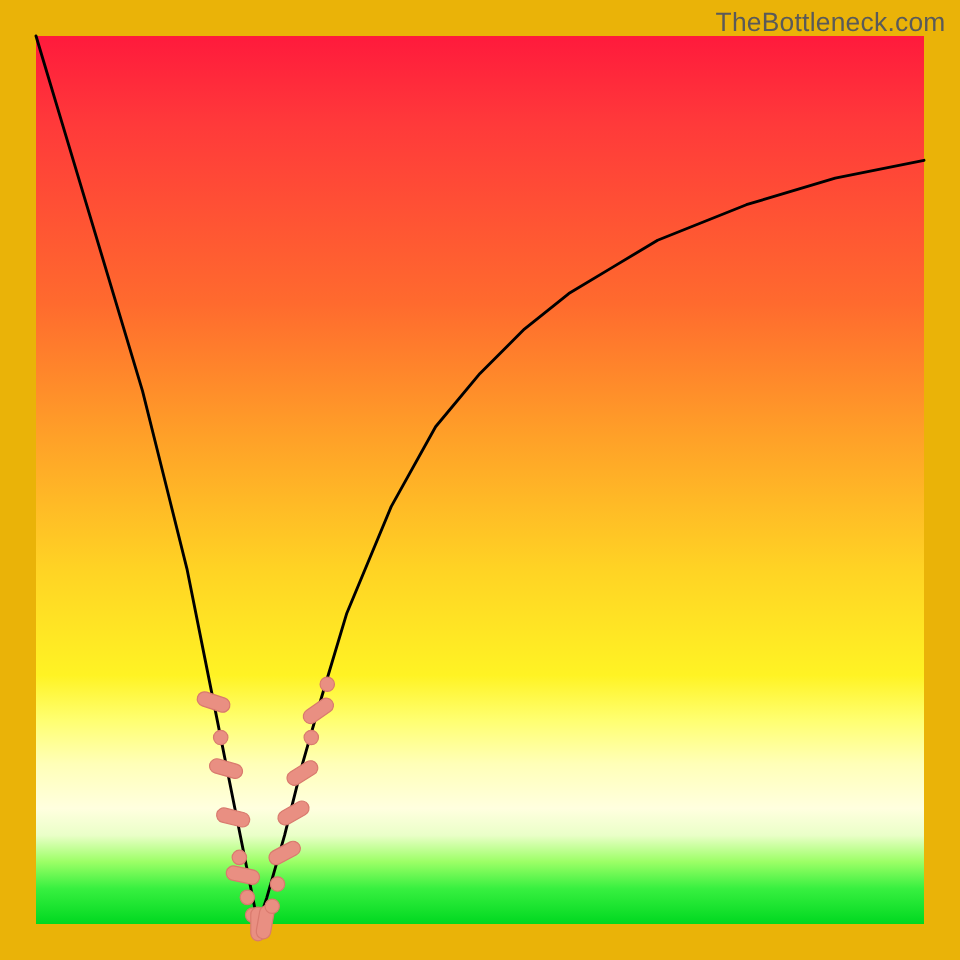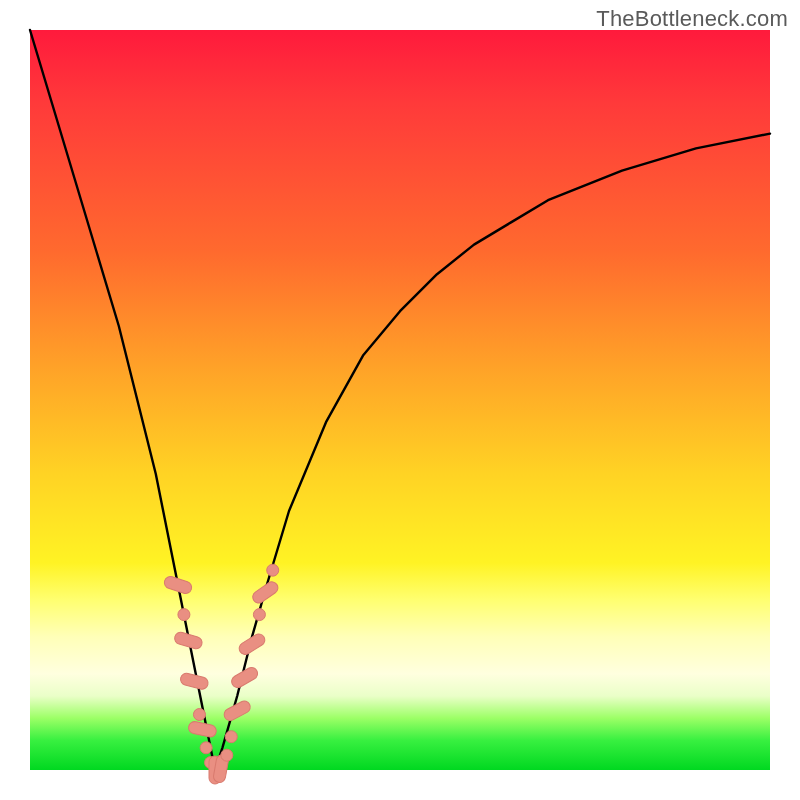--- a/index.html
+++ b/index.html
@@ -8,21 +8,21 @@
     width: 800px;
     height: 800px;
     overflow: hidden;
     background: #000;
     font-family: Arial, Helvetica, sans-serif;
   }
   .frame {
     position: relative;
     width: 800px;
     height: 800px;
-    background: #ffffff;
+    background: #eab308;
   }
   .plot-area {
     position: absolute;
     left: 30px;
     top: 30px;
     width: 740px;
     height: 740px;
     
     background: linear-gradient(
       to bottom,

